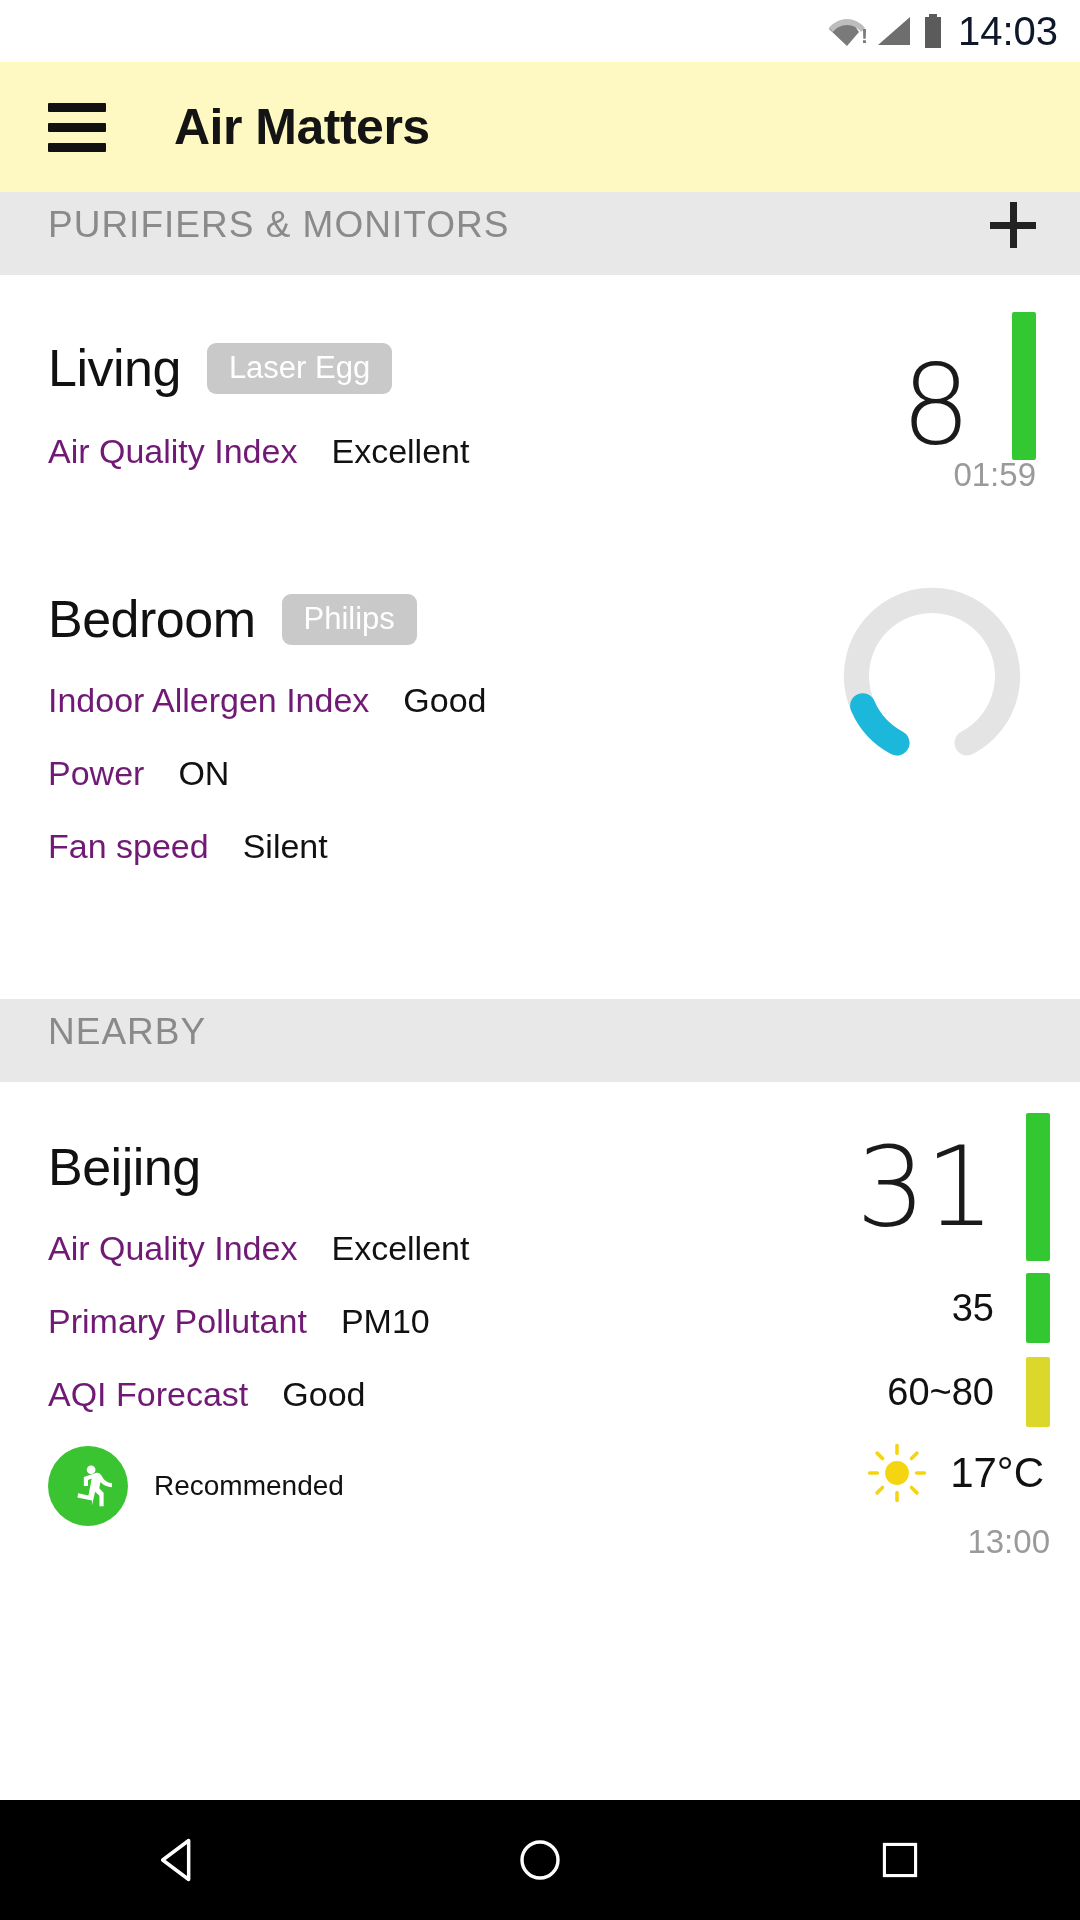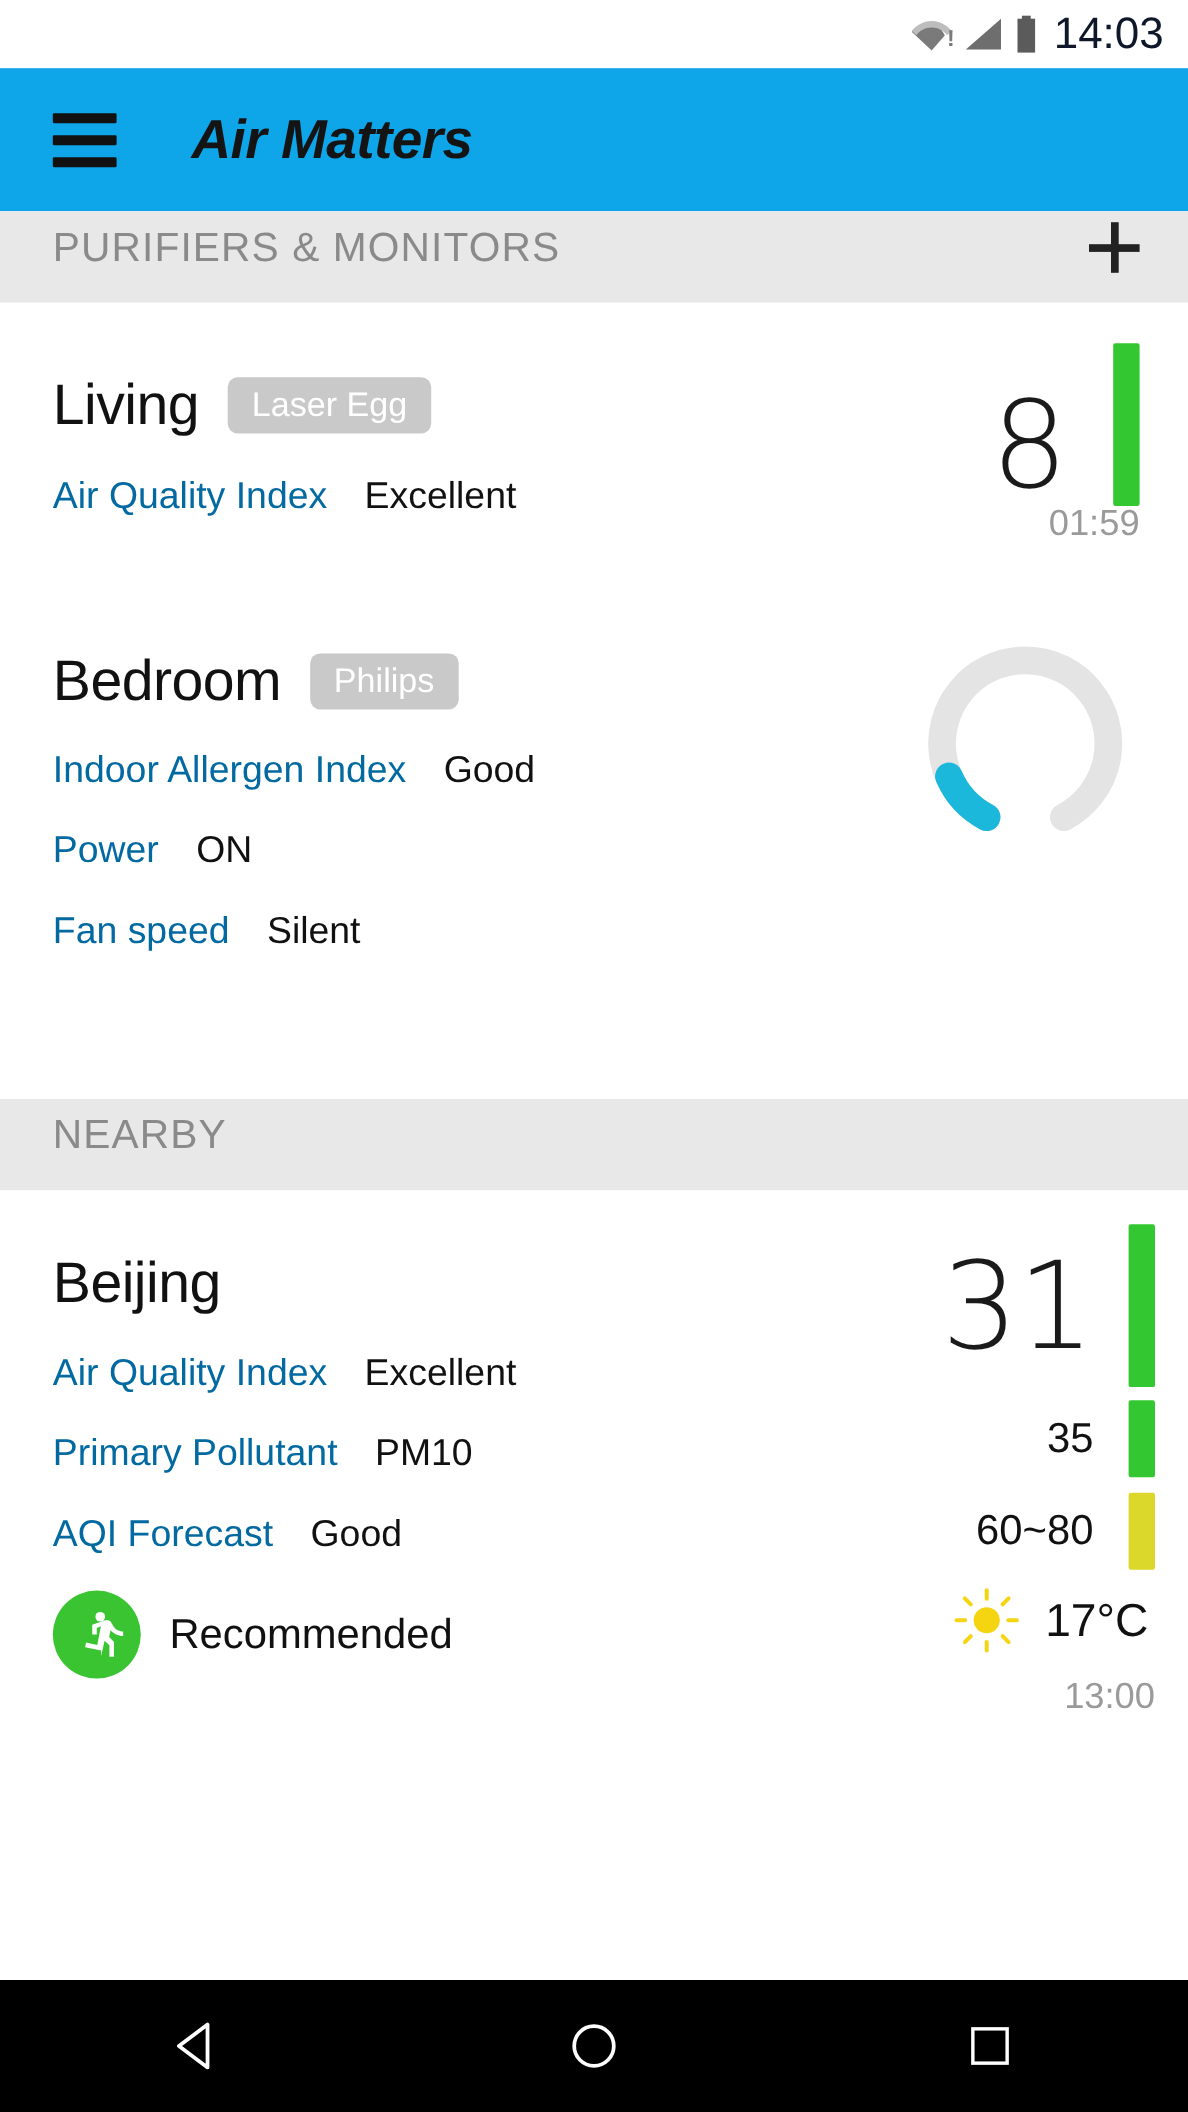--- a/index.html
+++ b/index.html
@@ -25,21 +25,21 @@
   }
   .wifi-wrap{position:relative;width:38px;height:32px;}
   .bang{
     position:absolute;right:-2px;bottom:1px;
     font-size:21px;line-height:21px;color:#7a7a7a;font-weight:bold;
   }
 
   
   .appbar{
     height:130px;flex:0 0 130px;
-    display:flex;align-items:center;background:#0ea5e9;font-style:italic;
+    display:flex;align-items:center;background:#fef9c3;
   }
   .hamburger{
     width:58px;margin-left:48px;margin-right:68px;
     display:flex;flex-direction:column;justify-content:center;gap:11px;cursor:pointer;
   }
   .hamburger span{display:block;height:9px;background:#111;border-radius:1px;}
   .app-title{
     font-size:50px;font-weight:bold;color:#141414;letter-spacing:-0.5px;
   }
 
@@ -67,21 +67,21 @@
   }
   .card-head{display:flex;align-items:center;}
   .card-name{
     font-size:52px;color:#111;font-weight:normal;letter-spacing:-0.5px;
   }
   .badge{
     margin-left:26px;background:#c9c9c9;color:#fff;border-radius:9px;
     padding:9px 22px 11px;font-size:31px;line-height:1;
   }
   .kv{display:flex;align-items:baseline;}
-  .k{font-size:34px;color:#0369a1;}
+  .k{font-size:34px;color:#701a75;}
   .v{font-size:34px;color:#111;margin-left:34px;}
 
   
   .bigval{
     font-size:110px;color:#1a1a1a;font-weight:200;line-height:1;
     font-family:"DejaVu Sans",sans-serif;letter-spacing:-1px;
   }
   .bar{width:24px;border-radius:2px;}
   .timestamp{font-size:33px;color:#9a9a9a;}
 
@@ -105,21 +105,21 @@
   .bj-right{position:absolute;right:30px;top:12px;width:420px;}
   .bj-line{
     display:flex;align-items:center;justify-content:flex-end;
   }
   .bj-num{font-size:38px;color:#111;margin-right:32px;}
   .bj-big{margin-right:32px;}
   .run-circle{
     width:80px;height:80px;border-radius:50%;background:#3ac431;
     display:flex;align-items:center;justify-content:center;
   }
-  .rec-text{font-size:38px;color:#111;margin-left:26px;}
+  .rec-text{font-size:28px;color:#111;margin-left:26px;}
   .temp{font-size:42px;color:#111;margin-left:22px;}
 
   
   .navbar{
     background:#000;height:120px;flex:0 0 120px;margin-top:auto;
     display:flex;align-items:center;justify-content:space-around;
   }
   .nav-btn{width:120px;height:120px;display:flex;align-items:center;justify-content:center;cursor:pointer;}
 
   .spacer-white{background:#fff;}

